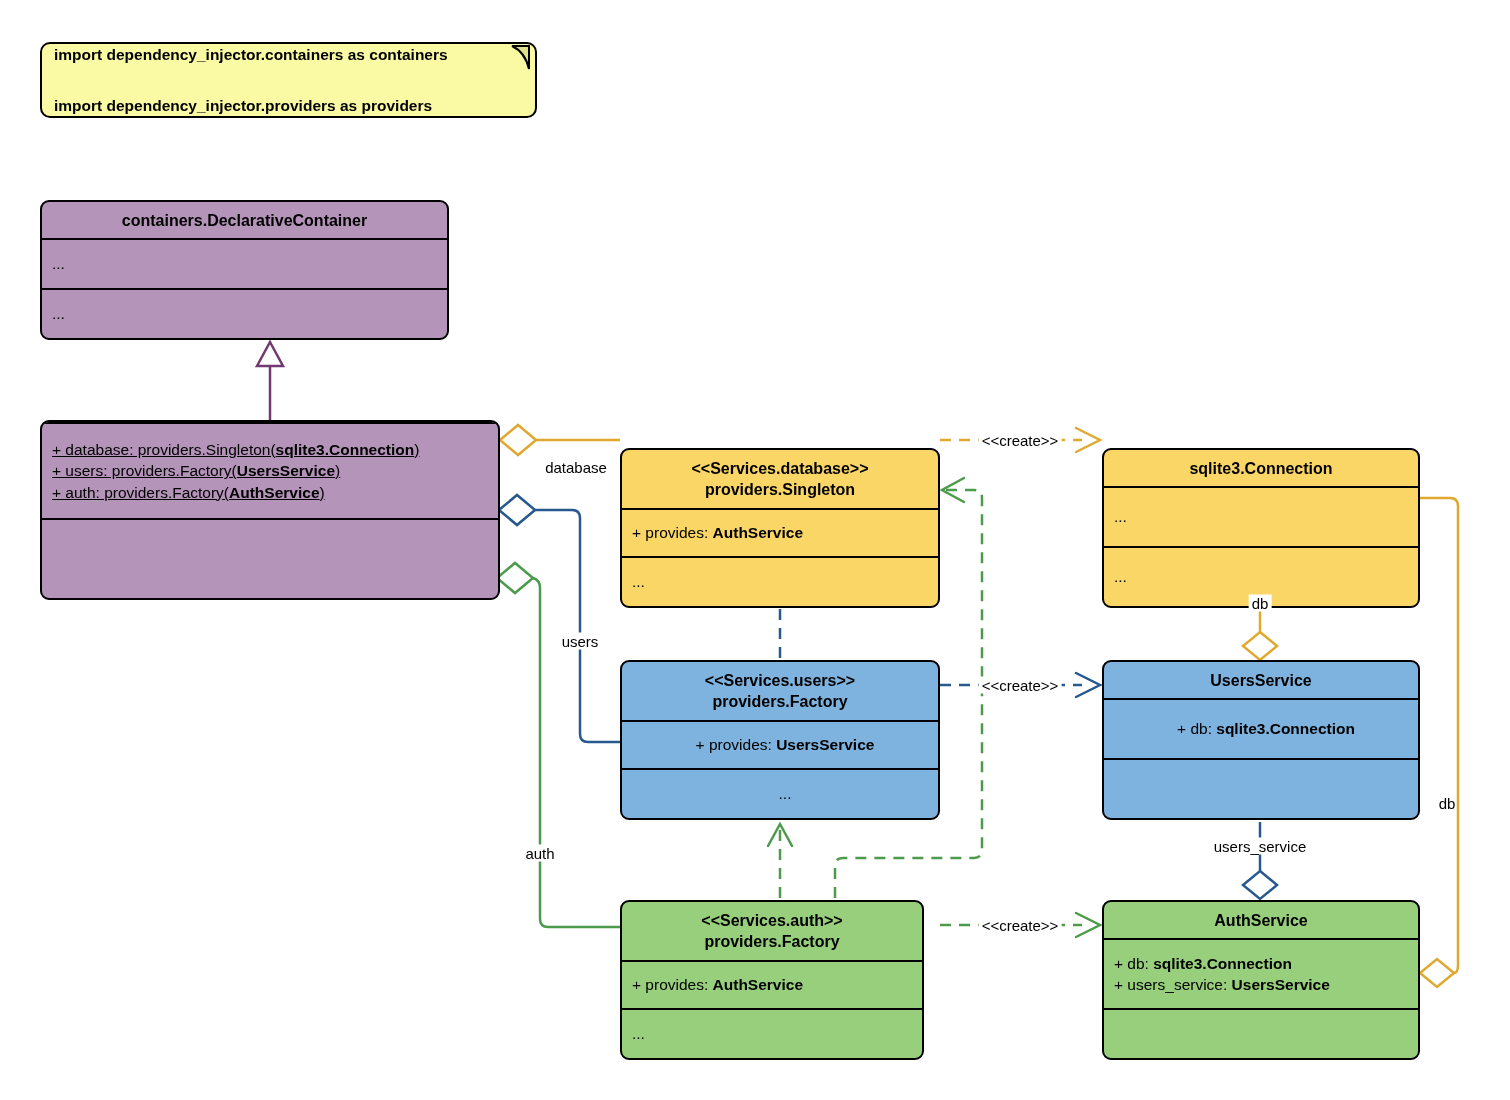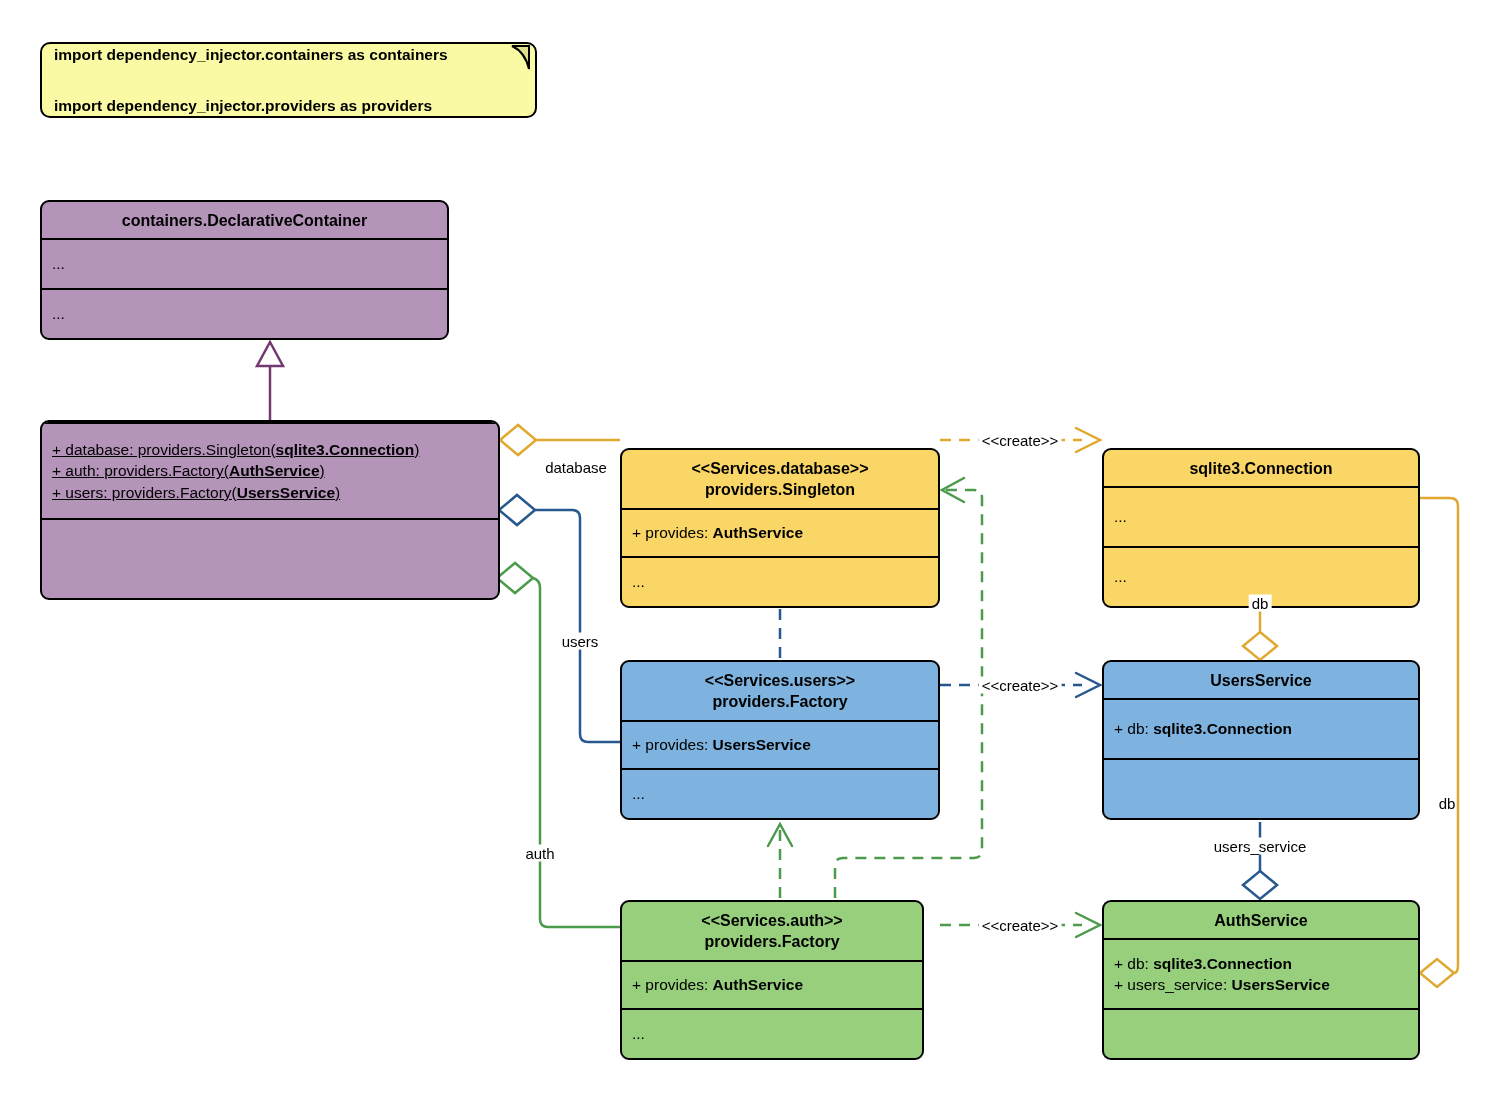--- a/index.html
+++ b/index.html
@@ -15,21 +15,21 @@
     padding-left:12px;font-weight:bold;font-size:15.5px;line-height:21px;
   }
   .note-fold{position:absolute;top:1px;right:1px;}
   
   .uml-class{
     position:absolute;border:2.5px solid #000;border-radius:9px;box-sizing:border-box;
     overflow:hidden;
   }
   .fill-purple{background:var(--purple-fill);}
   .fill-yellow{background:var(--yellow-fill);margin-top:28px;}
-  .fill-blue{background:var(--blue-fill);}
+  .fill-blue{background:var(--blue-fill);text-align:center;}
   .fill-green{background:var(--green-fill);}
   .uml-title{
     display:flex;flex-direction:column;justify-content:center;align-items:center;
     font-weight:bold;font-size:16px;line-height:21px;box-sizing:border-box;
   }
   .uml-sec{
     border-top:2px solid #000;box-sizing:border-box;
     display:flex;flex-direction:column;justify-content:center;
     padding-left:10px;font-size:15.5px;line-height:21.5px;
   }
@@ -114,22 +114,22 @@
       <div>...</div>
     </div>
     <div class="uml-sec" style="height:50px;">
       <div>...</div>
     </div>
   </div>
 
   <div class="uml-class fill-purple" style="left:40px;top:420px;width:460px;height:180px;">
     <div class="uml-sec" style="height:96px;">
       <div class="static-attr"><span>+ database: providers.Singleton(</span><span class="tname">sqlite3.Connection</span><span>)</span></div>
+      <div class="static-attr"><span>+ users: providers.Factory(</span><span class="tname">UsersService</span><span>)</span></div>
       <div class="static-attr"><span>+ auth: providers.Factory(</span><span class="tname">AuthService</span><span>)</span></div>
-      <div class="static-attr"><span>+ users: providers.Factory(</span><span class="tname">UsersService</span><span>)</span></div>
     </div>
     <div class="uml-sec" style="height:44px;"></div>
   </div>
 
   <div class="uml-class fill-yellow" style="left:620px;top:420px;width:320px;height:160px;">
     <div class="uml-title" style="height:58px;">
       <div>&lt;&lt;Services.database&gt;&gt;</div>
       <div>providers.Singleton</div>
     </div>
     <div class="uml-sec" style="height:48px;">

